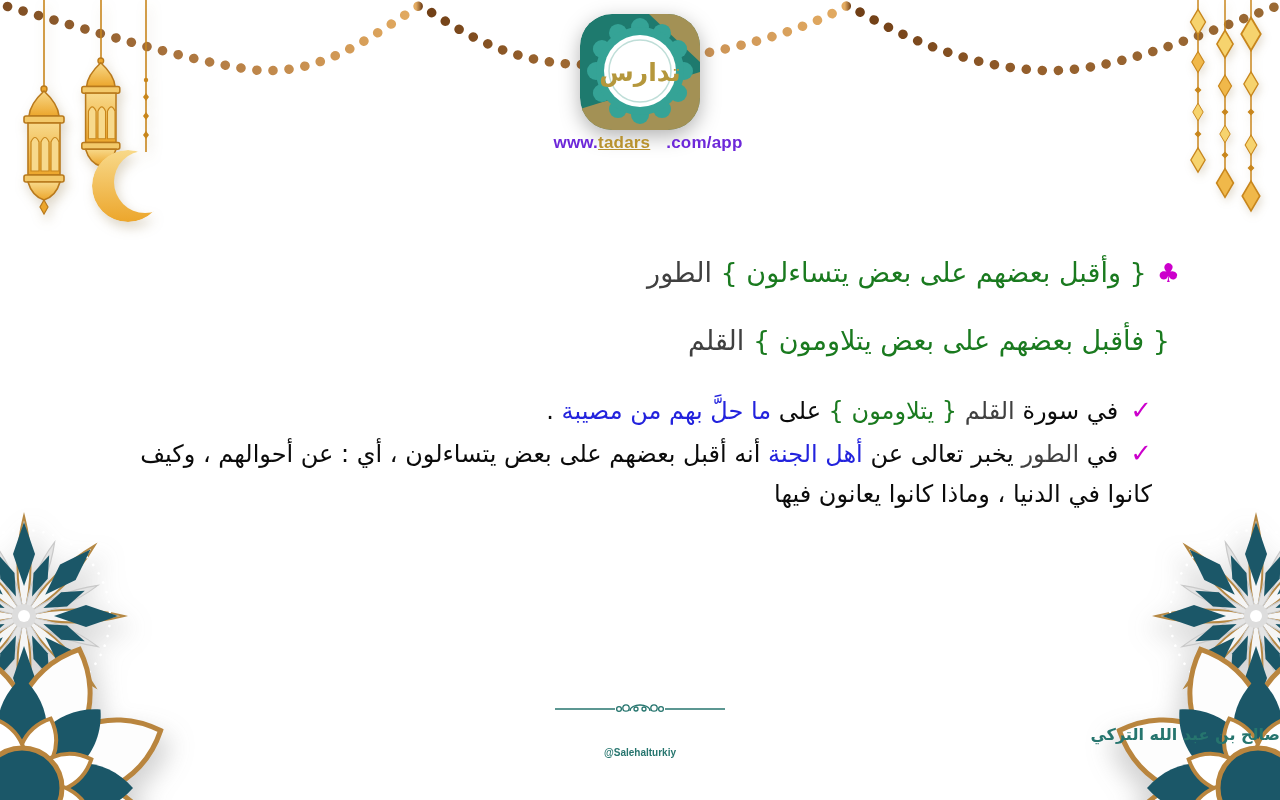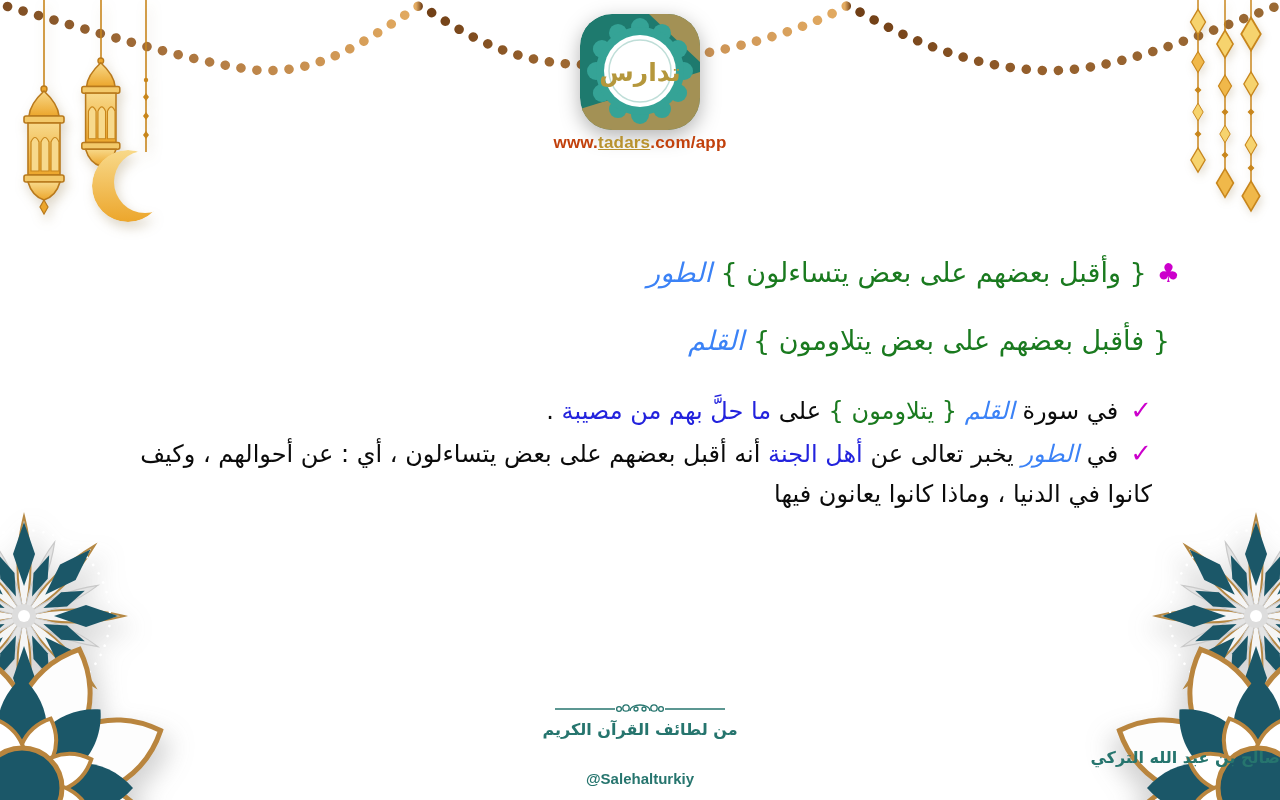--- a/index.html
+++ b/index.html
@@ -9,37 +9,37 @@
   
   .garland{top:0;left:0;}
   .lanterns{top:0;left:-4px;filter:drop-shadow(3px 6px 6px rgba(120,90,30,.25));}
   .diamonds{top:0;right:0;filter:drop-shadow(2px 4px 4px rgba(120,90,30,.2));}
   .flower-left{top:510px;left:-100px;filter:drop-shadow(8px 12px 12px rgba(80,80,80,.25));}
   .flower-right{top:510px;right:-100px;filter:drop-shadow(-8px 12px 12px rgba(80,80,80,.25));}
   
   .logo{top:13px;left:579px;filter:drop-shadow(0 6px 10px rgba(0,0,0,.30));}
   .url-line{top:133px;left:0;right:0;text-align:center;font-weight:bold;font-size:17px;
             font-family:"Liberation Sans",sans-serif;letter-spacing:.2px;}
-  .url-teal{color:#c2410c;} .url-gold{color:#b8922e;text-decoration:underline;}
+  .url-teal{color:#6d28d9;margin-left:16px;} .url-gold{color:#b8922e;text-decoration:underline;}
   
   .content{top:254px;left:96px;right:100px;direction:rtl;text-align:right;color:#0b0b0b;}
   .qline{font-size:27px;line-height:38px;margin-bottom:30px;white-space:nowrap;color:#1a7a1f;}
   .bullet{color:#cc00cc;font-size:26px;margin-left:10px;}
-  .surah{color:#3b82f6;font-style:italic;}
+  .surah{color:#404040;}
   .points{font-size:24px;line-height:40px;padding-right:28px;margin-top:28px;}
   .point{margin:0 0 2px 0;}
   .check{color:#cc00cc;font-weight:bold;font-size:26px;margin-left:12px;}
   .hl-blue{color:#2323dd;}
   .hl-green{color:#1a7a1f;}
   
   .footer{top:700px;left:0;right:0;text-align:center;color:#26756e;direction:rtl;}
   .footer .divider{display:block;margin:0 auto 2px auto;}
   .f-title{font-size:16px;font-weight:bold;margin-top:4px;}
   .f-author{font-size:16px;font-weight:bold;margin-top:9px;text-align:right;}
-  .f-handle{font-size:15px;font-weight:bold;margin-top:3px;direction:ltr;
+  .f-handle{font-size:10px;font-weight:bold;margin-top:3px;direction:ltr;
             font-family:"Liberation Sans",sans-serif;}
 </style>
 </head>
 <body>
 
 <svg class="abs garland" width="1280" height="90" viewBox="0 0 1280 90">
   <defs>
     <linearGradient id="gldGrad" gradientUnits="userSpaceOnUse" x1="0" y1="0" x2="1280" y2="0">
       <stop offset="0" stop-color="#7d4c22"></stop>
       <stop offset="0.19" stop-color="#bb8348"></stop>
@@ -283,16 +283,15 @@
       <line x1="110" y1="9" x2="170" y2="9"></line>
       <circle cx="64" cy="9" r="2.4"></circle>
       <circle cx="71" cy="8" r="3.2"></circle>
       <path d="M75,11 C75,3 95,3 95,11"></path>
       <circle cx="81" cy="9" r="2"></circle>
       <circle cx="89" cy="9" r="2"></circle>
       <circle cx="99" cy="8" r="3.2"></circle>
       <circle cx="106" cy="9" r="2.4"></circle>
     </g>
   </svg>
-  <div class="f-title">من لطائف القرآن الكريم</div>
   <div class="f-author">صالح بن عبد الله التركي</div>
   <div class="f-handle">@Salehalturkiy</div>
 </div>
 
 </body></html>

